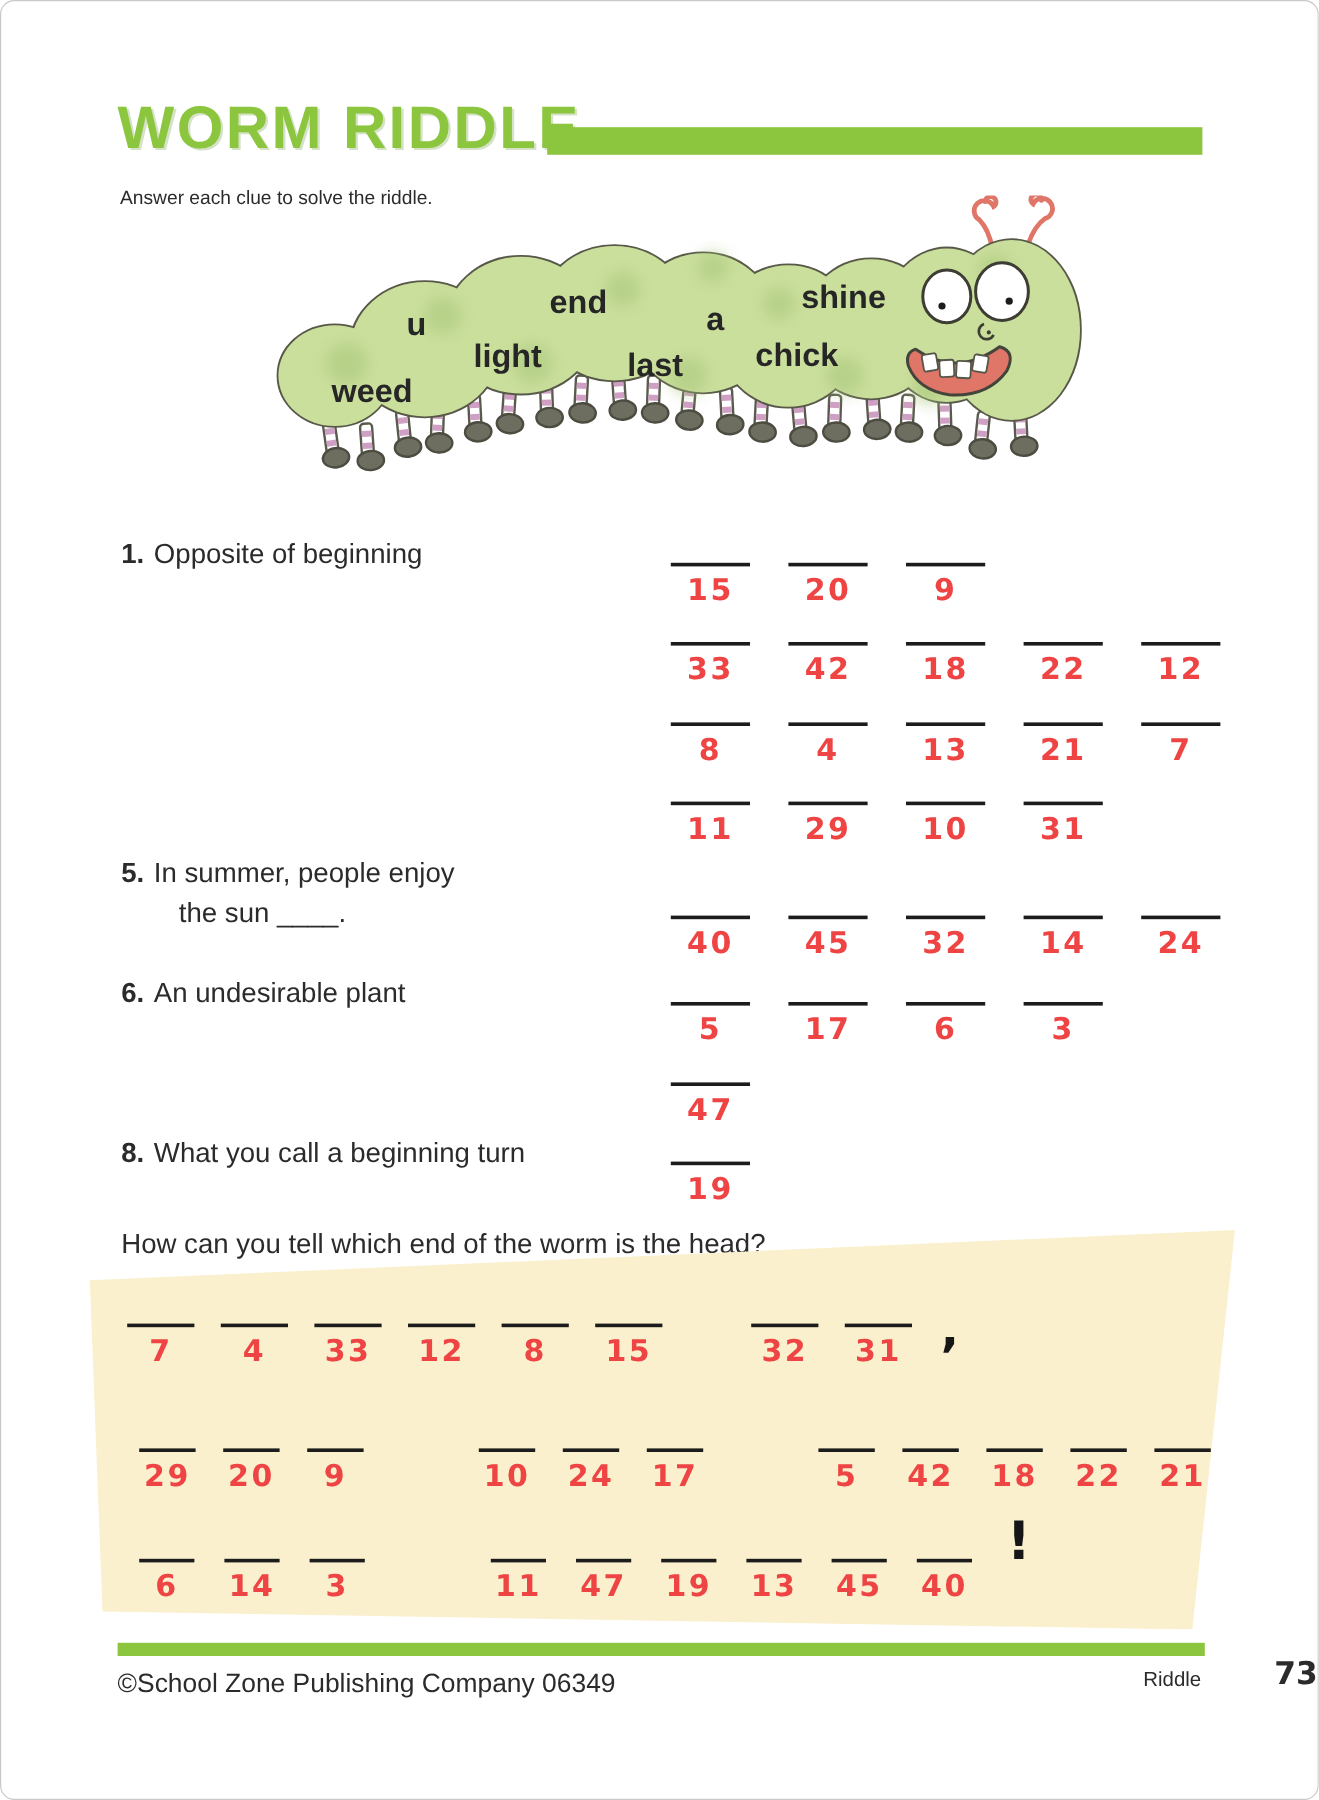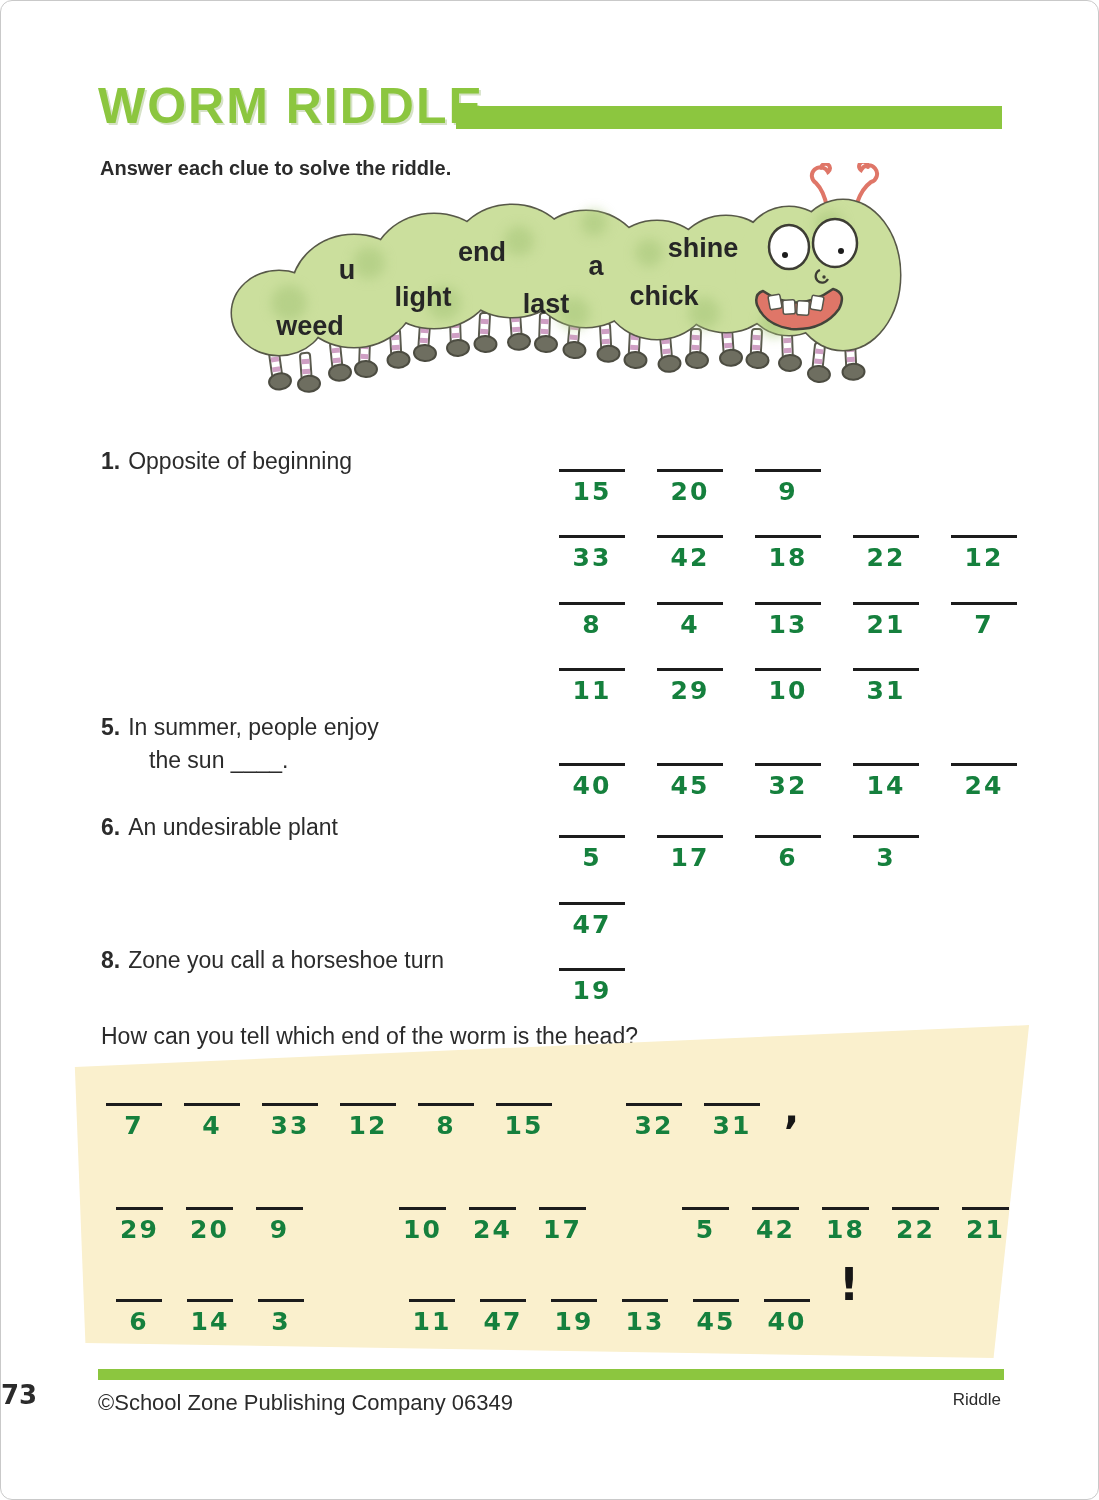--- a/index.html
+++ b/index.html
@@ -3,33 +3,33 @@
 <meta charset="utf-8">
 <style>
   html,body{margin:0;padding:0;background:#fff;}
   .page{position:relative;width:1099px;height:1500px;background:#ffffff;
         border:1px solid #c9c9c9;border-radius:12px;box-sizing:border-box;overflow:hidden;
         font-family:"Liberation Sans",sans-serif;color:#2b2b2b;}
   .title{position:absolute;left:97px;top:80px;font-size:50px;font-weight:800;
          color:#8cc63f;letter-spacing:2px;line-height:1;
          text-shadow:2px 2px 0 rgba(90,140,30,0.25);}
   .title-bar{position:absolute;left:455px;top:105px;width:546px;height:23px;background:#8cc63f;}
-  .instruction{position:absolute;left:99px;top:156px;font-size:20px;font-weight:bold;}
+  .instruction{position:absolute;left:99px;top:156px;font-size:16px;}
   .worm-wrap{position:absolute;left:228px;top:162px;width:690px;height:245px;}
   .clue-row{position:absolute;left:100px;width:940px;height:70px;}
   .clue-line{font-size:23px;line-height:1.45;}
   .clue-num{font-weight:700;margin-right:8px;}
   .clue-text2{font-size:23px;line-height:1.45;margin-left:48px;}
   .blanks{position:absolute;left:458px;top:24px;display:flex;gap:32px;}
   .blanks.lower{top:52px;}
   .blank{display:flex;flex-direction:column;}
   .clue-row .blank{width:66px;}
   .line{height:0;border-top:3px solid #1c1c1c;}
   .num{text-align:center;font-weight:700;font-size:25px;letter-spacing:2px;
-       font-family:"DejaVu Sans",sans-serif;padding-top:5px;color:#15803d;}
+       font-family:"DejaVu Sans",sans-serif;padding-top:5px;color:#ef4444;}
   .riddle-q{position:absolute;left:100px;top:1022px;font-size:23px;}
   .answer-panel{position:absolute;left:70px;top:1020px;width:960px;height:340px;
         background:#faf0cd;
         clip-path:polygon(0.4% 13.5%, 99.8% 1.2%, 96.1% 99.1%, 1.5% 94.7%);}
   .ans-row{position:absolute;display:flex;align-items:flex-start;}
   .ans-row .blank{flex:0 0 auto;}
   .row1{left:105px;top:1102px;gap:22px;}
   .row1 .blank{width:56px;}
   .row1 .gap{width:30px;}
   .row2{left:115px;top:1206px;gap:23px;}
@@ -37,21 +37,21 @@
   .row2 .gap{width:50px;}
   .row3{left:115px;top:1298px;gap:25px;}
   .row3 .blank{width:46px;}
   .row3 .gap{width:55px;}
   .gap{flex:0 0 auto;}
   .punct{font-family:"DejaVu Sans",sans-serif;font-weight:700;line-height:1;color:#161616;}
   .punct.comma{font-size:40px;transform:translateY(-14px);margin-left:2px;}
   .punct.bang{font-size:44px;transform:translateY(-36px);margin-left:4px;}
   .footer-bar{position:absolute;left:97px;top:1368px;width:906px;height:11px;background:#8cc63f;}
   .copyright{position:absolute;left:97px;top:1389px;font-size:22px;}
-  .page-num{position:absolute;left:0;top:1379px;width:100%;text-align:left;
+  .page-num{position:absolute;left:0;top:1379px;width:100%;text-align:right;
             font-size:26px;font-weight:700;font-family:"DejaVu Sans",sans-serif;}
   .section-label{position:absolute;right:97px;top:1389px;font-size:17px;}
   .worm-word{font-family:"Liberation Sans",sans-serif;font-weight:700;font-size:27px;fill:#262626;}
 </style>
 </head>
 <body>
 
 <div class="page">
 
   <div class="title">WORM RIDDLE</div>
@@ -306,21 +306,21 @@
   <div class="clue-row" style="top:877px">
     <div class="blanks">
       <div class="blank">
           <div class="line"></div>
           <div class="num">47</div>
         </div>
     </div>
   </div>
 
   <div class="clue-row" style="top:943px">
-    <div class="clue-line"><span class="clue-num">8.</span><span>Zone you call a horseshoe turn</span></div>
+    <div class="clue-line"><span class="clue-num">8.</span><span>What you call a beginning turn</span></div>
     <div class="blanks">
       <div class="blank">
           <div class="line"></div>
           <div class="num">19</div>
         </div>
     </div>
   </div>
 
   <div class="riddle-q">How can you tell which end of the worm is the head?</div>
 

